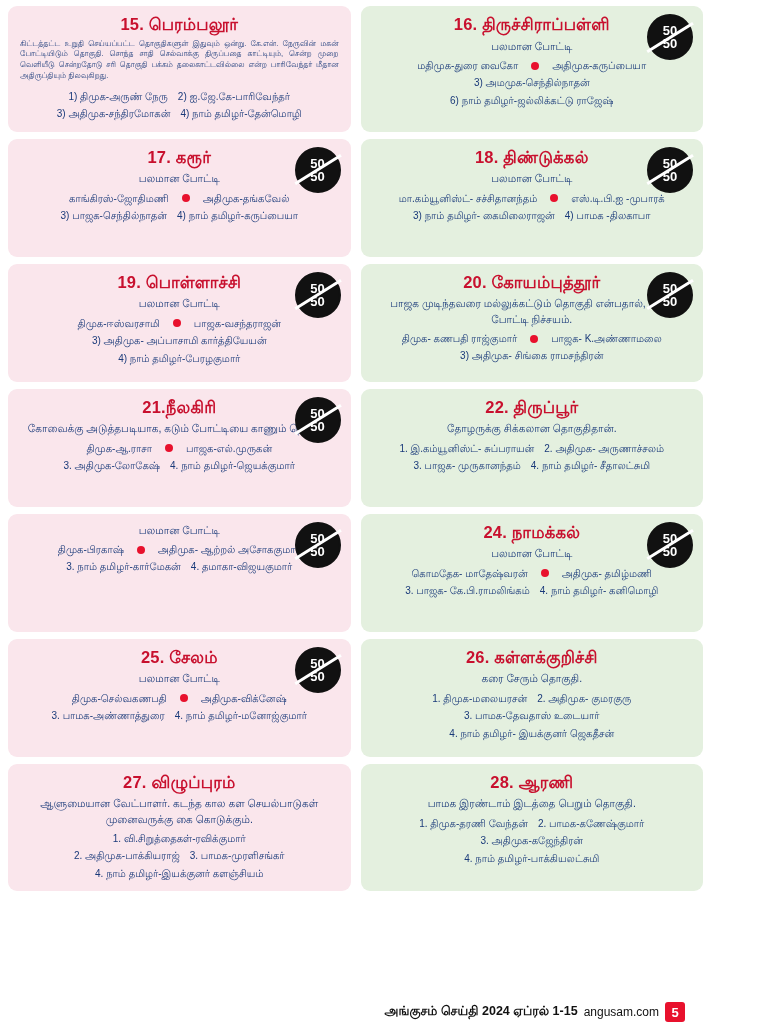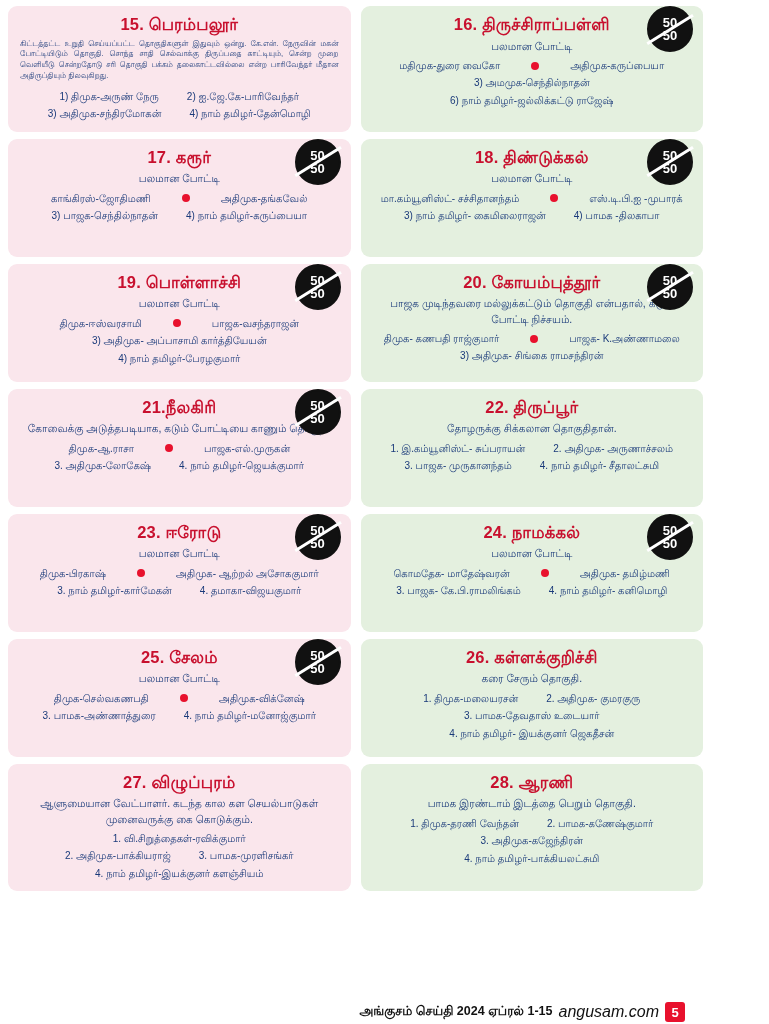--- a/index.html
+++ b/index.html
@@ -60,36 +60,36 @@
     font-size: 10px;
     line-height: 1.55;
     text-align: center;
     padding: 2px 2px 0 2px;
   }
   .cands .row { display: block; padding: 1px 0; }
   .cands .row.pair {
     display: flex;
     justify-content: center;
     align-items: center;
-    gap: 28px;
+    gap: 10px;
     flex-wrap: wrap;
   }
   .dot {
     display: inline-block;
     width: 8px; height: 8px;
     border-radius: 50%;
     background: #e8112d;
     margin: 0 3px;
     vertical-align: middle;
     flex: 0 0 auto;
   }
 
   .badge5050 {
     position: absolute;
-    top: 0;
+    top: 8px;
     right: 10px;
     width: 46px; height: 46px;
     border-radius: 50%;
     background: #111111;
     color: #ffffff;
     display: flex;
     flex-direction: column;
     align-items: center;
     justify-content: center;
     font-weight: bold;
@@ -110,21 +110,21 @@
     left: 0; right: 0; bottom: 2px;
     padding: 0 26px;
     display: flex;
     justify-content: flex-end;
     align-items: center;
     gap: 6px;
     font-size: 12.5px;
     font-weight: bold;
     color: #111;
   }
-  .footer .site { font-weight: normal; color: #111; font-size: 16px; font-style: italic; }
+  .footer .site { font-weight: normal; color: #111; font-size: 12px; }
   .pagenum {
     background: #e8112d;
     color: #fff;
     width: 20px; height: 20px;
     display: flex; align-items: center; justify-content: center;
     border-radius: 3px;
     font-size: 13px;
     font-weight: bold;
   }
 </style>
@@ -268,21 +268,20 @@
             <span>1. இ.கம்யூனிஸ்ட்- சுப்பராயன்</span>
             <span>2. அதிமுக- அருணாச்சலம்</span>
           </div>
           <div class="row pair">
             <span>3. பாஜக- முருகானந்தம்</span>
             <span>4. நாம் தமிழர்- சீதாலட்சுமி</span>
           </div>
         </div>
       </div>
       <div class="card pink">
-        <div class="card-title">23. ஈரோடு</div>
         <div class="subtitle">பலமான போட்டி</div>
         <div class="cands">
           <div class="row pair">
             <span>திமுக-பிரகாஷ்</span>
             <span class="dot"></span>
             <span>அதிமுக- ஆற்றல் அசோககுமார்</span>
           </div>
           <div class="row pair">
             <span>3. நாம் தமிழர்-கார்மேகன்</span>
             <span>4. தமாகா-விஜயகுமார்</span>

